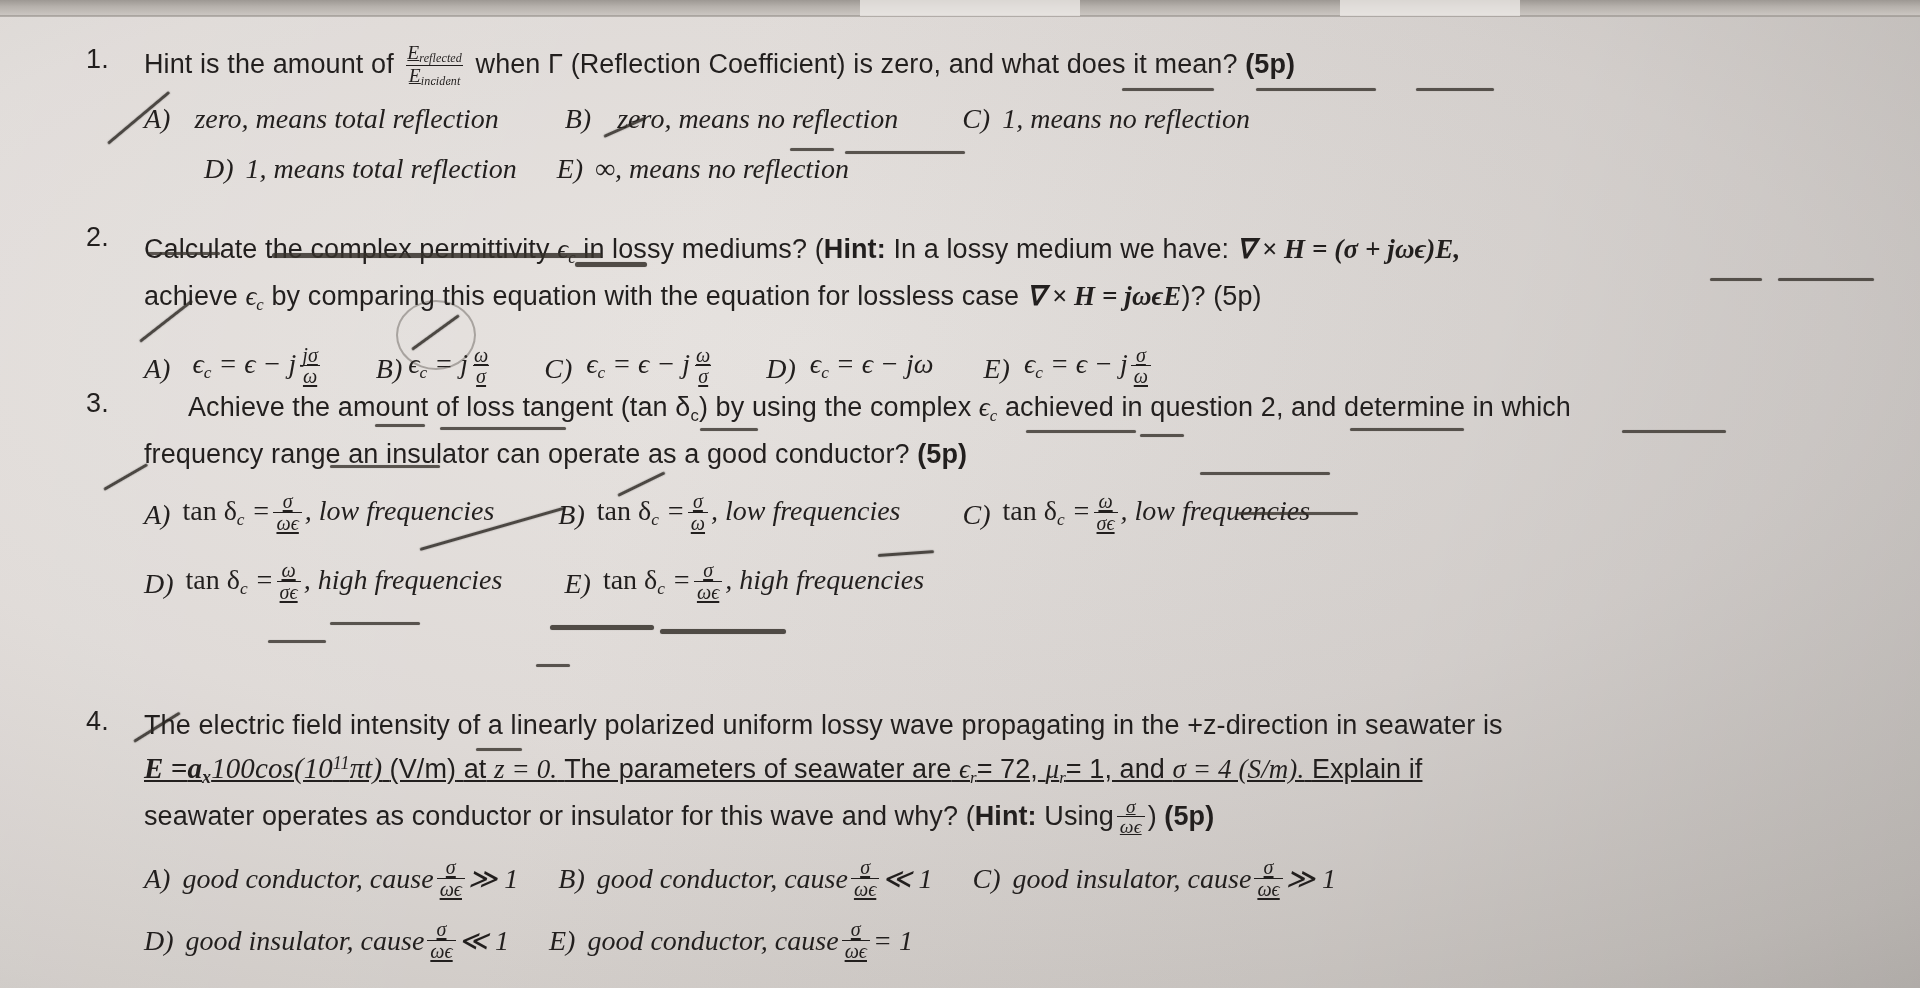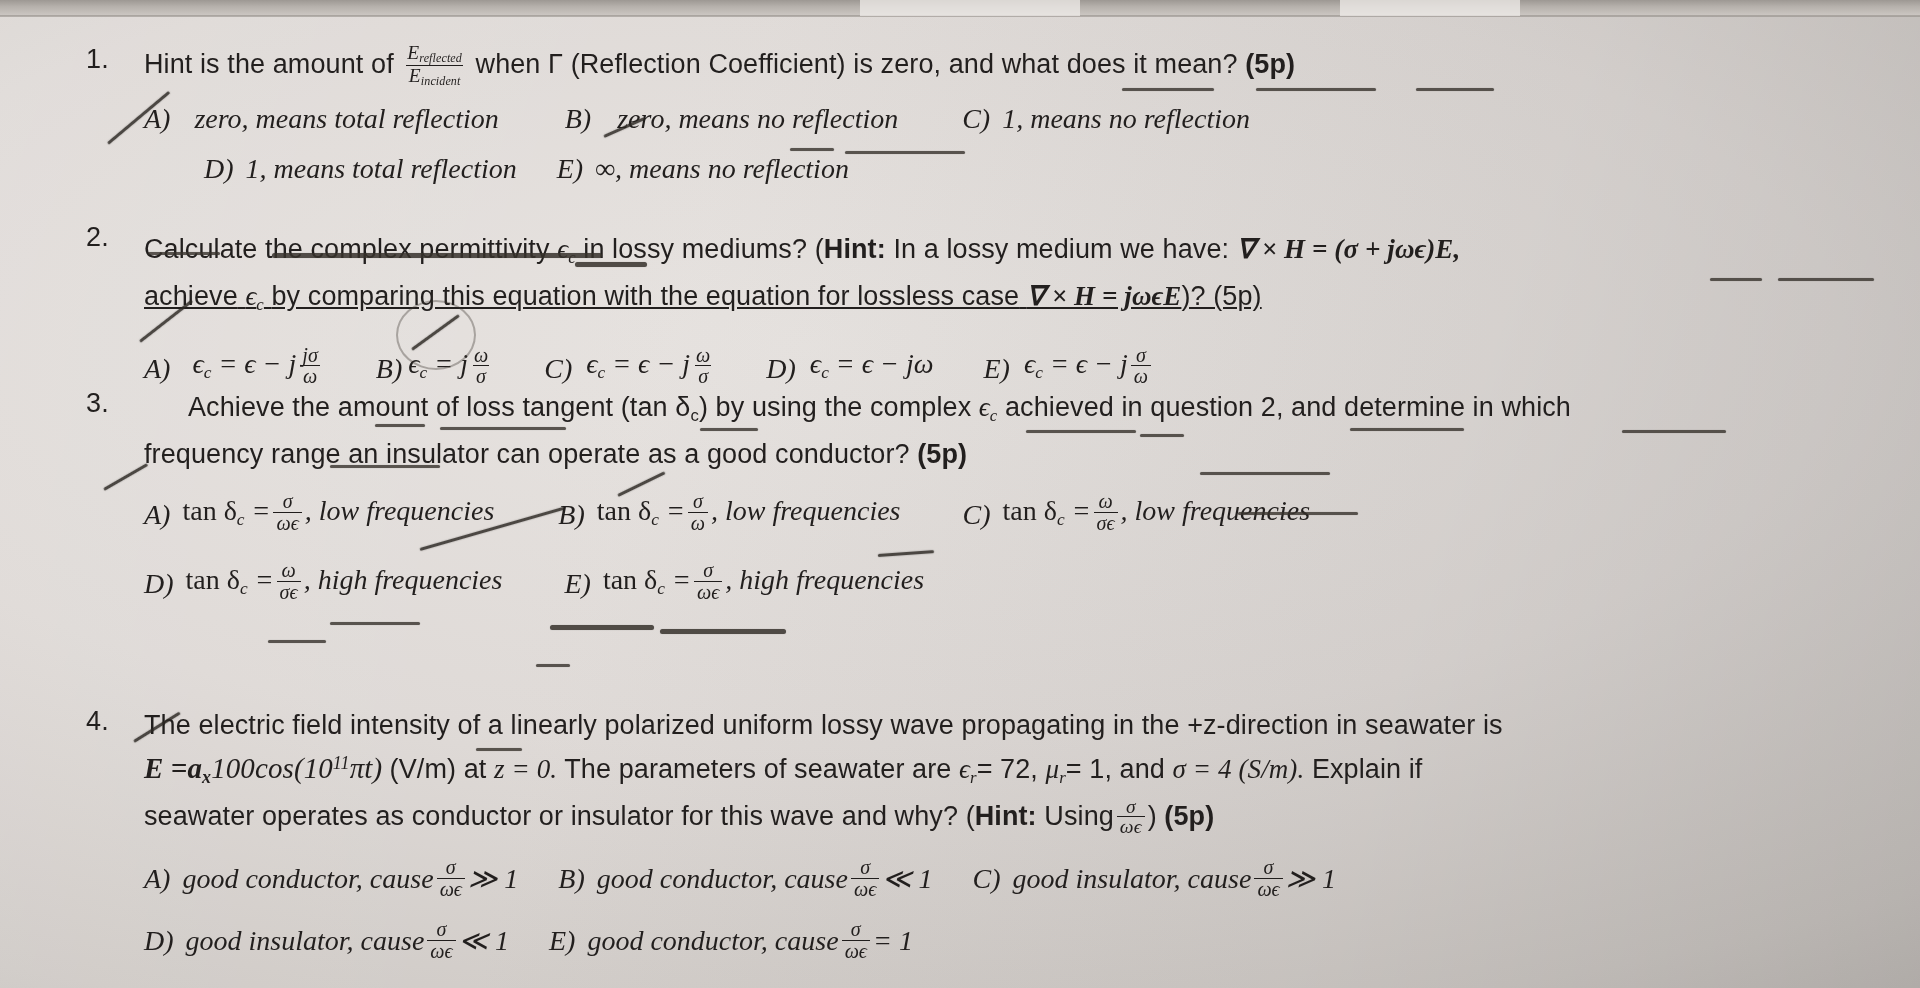--- a/index.html
+++ b/index.html
@@ -52,21 +52,21 @@
   .mathb{font-family:"Liberation Serif", serif;font-style:italic;font-weight:700;}
 
   .opts{font-family:"Liberation Serif", serif;font-style:italic;font-size:28px;line-height:50px;}
   .optline{display:flex;align-items:baseline;white-space:nowrap;}
   .opt{position:relative;display:inline-flex;align-items:center;}
   .optlab{position:relative;display:inline-block;padding-right:6px;}
 
   
   .frac{
     display:inline-flex;flex-direction:column;align-items:center;
-    vertical-align:middle;margin:0 3px;position:relative;top:-1px;
+    vertical-align:middle;margin:0 3px;position:relative;top:-1px;text-decoration:underline;
   }
   .frac .num{font-size:.72em;line-height:1.02;padding:0 3px;}
   .frac .den{font-size:.72em;line-height:1.02;padding:0 3px;border-top:1.6px solid #201d1c;}
 
   .sub{font-size:.62em;vertical-align:-0.28em;}
   .sup{font-size:.62em;vertical-align:0.52em;}
   .pen-strike{
     position:absolute;
     height:3px;background:#2b2722;opacity:.82;
     transform-origin:left center;border-radius:2px;
@@ -140,21 +140,21 @@
   <div class="q" style="left:86px;top:222px;width:1800px;">
     <div class="qnum">2.</div>
     <div class="qbody">
       <div class="stem" style="width:1756px;margin-top:8px;">
         <span>Calculate the complex permittivity</span>
         <span class="mathi"><span>ϵ</span><span class="sub">c</span></span>
         <span>in lossy mediums? (</span><b>Hint:</b>
         <span>In a lossy medium we have:</span>
         <span class="mathb">∇ × H = (σ + jωϵ)E,</span>
       </div>
-      <div class="stem" style="width:1756px;text-decoration:underline;">
+      <div class="stem" style="width:1756px;">
         <span>achieve</span>
         <span class="mathi"><span>ϵ</span><span class="sub">c</span></span>
         <span>by comparing this equation with the equation for lossless case</span>
         <span class="mathb">∇ × H = jωϵE</span><span>)? (5p)</span>
       </div>
 
       <div class="opts" style="margin-top:10px;line-height:62px;">
         <div class="optline">
           <span class="opt" style="margin-right:52px;">
             <span class="optlab">A)</span>
@@ -274,21 +274,21 @@
       </div>
     </div>
   </div>
 
   <div class="q" style="left:86px;top:706px;width:1800px;">
     <div class="qnum">4.</div>
     <div class="qbody">
       <div class="stem" style="width:1760px;">
         <span>The electric field intensity of a linearly polarized uniform lossy wave propagating in the +z-direction in seawater is</span>
       </div>
-      <div class="stem" style="width:1760px;">
+      <div class="stem" style="width:1760px;text-decoration:underline;">
         <span class="mathb" style="font-size:29px;">
           <span>E =</span><span>a</span><span class="sub">x</span><span style="font-weight:400;">100cos(10</span><span class="sup" style="font-weight:400;">11</span><span style="font-weight:400;">πt)</span>
         </span>
         <span>(V/m)</span>
         <span>at</span>
         <span class="mathi">z = 0.</span>
         <span>The parameters of seawater are</span>
         <span class="mathi"><span>ϵ</span><span class="sub">r</span></span><span>= 72,</span>
         <span class="mathi"><span>μ</span><span class="sub">r</span></span><span>= 1, and</span>
         <span class="mathi">σ = 4 (S/m).</span>

